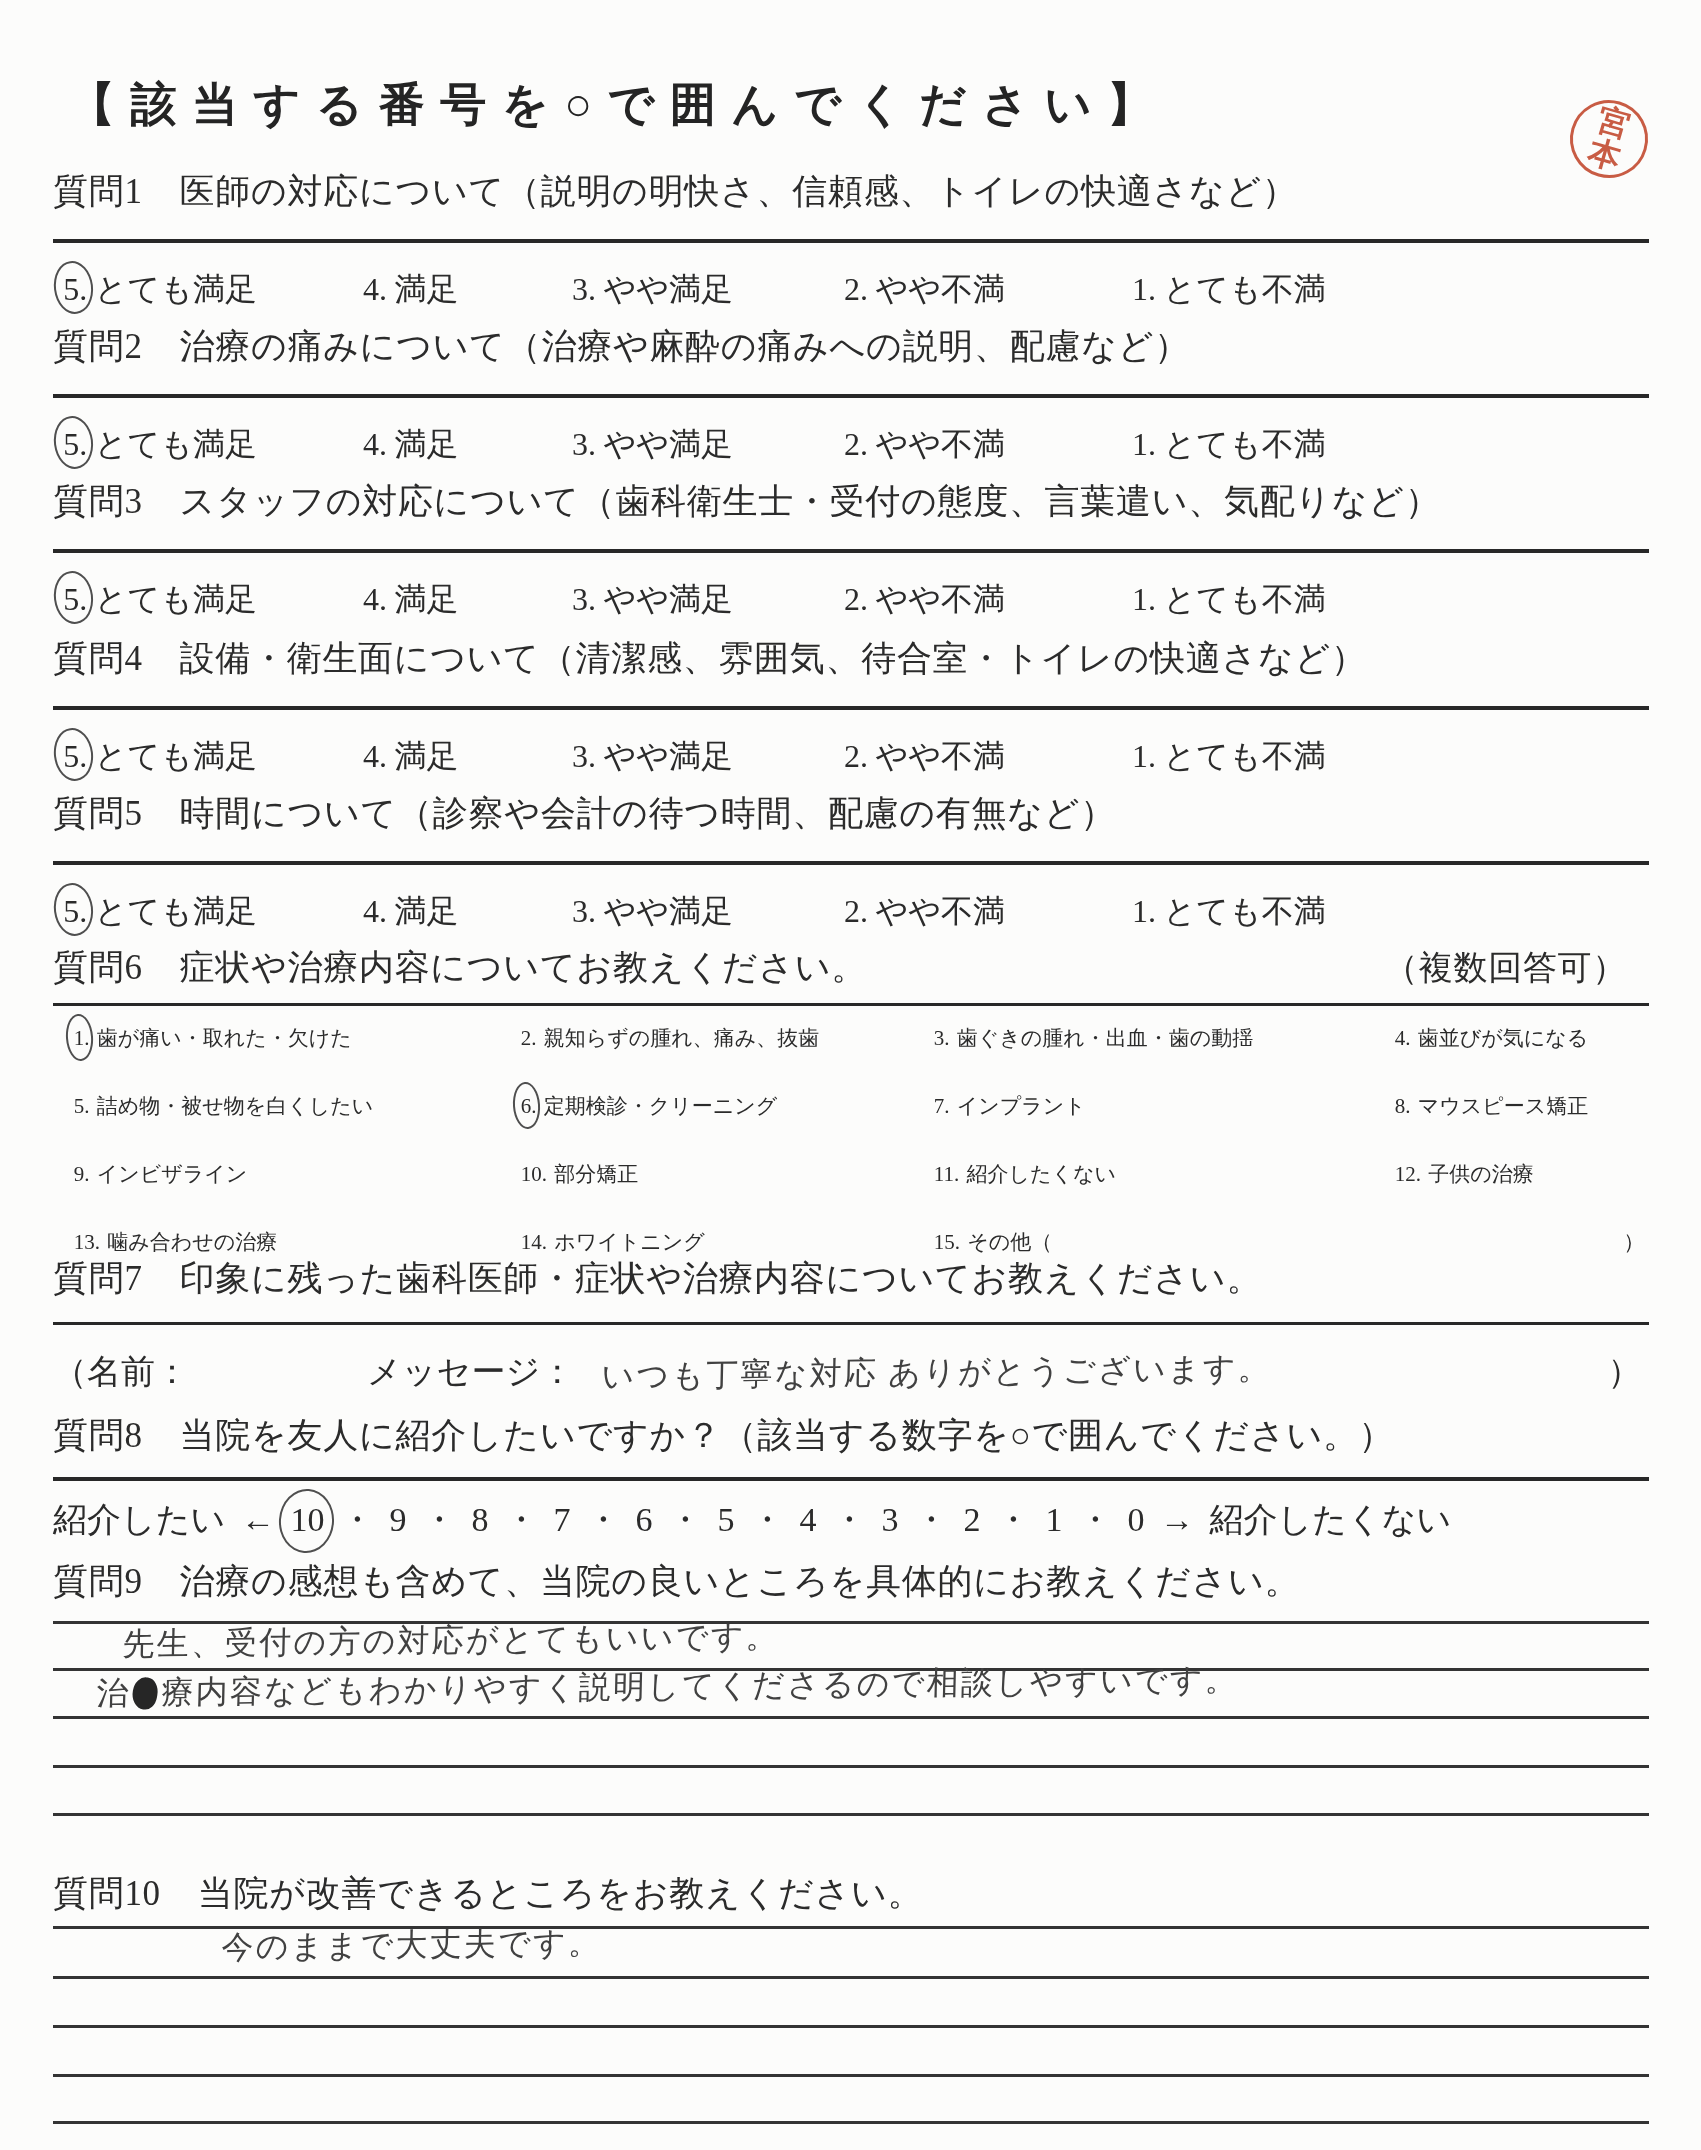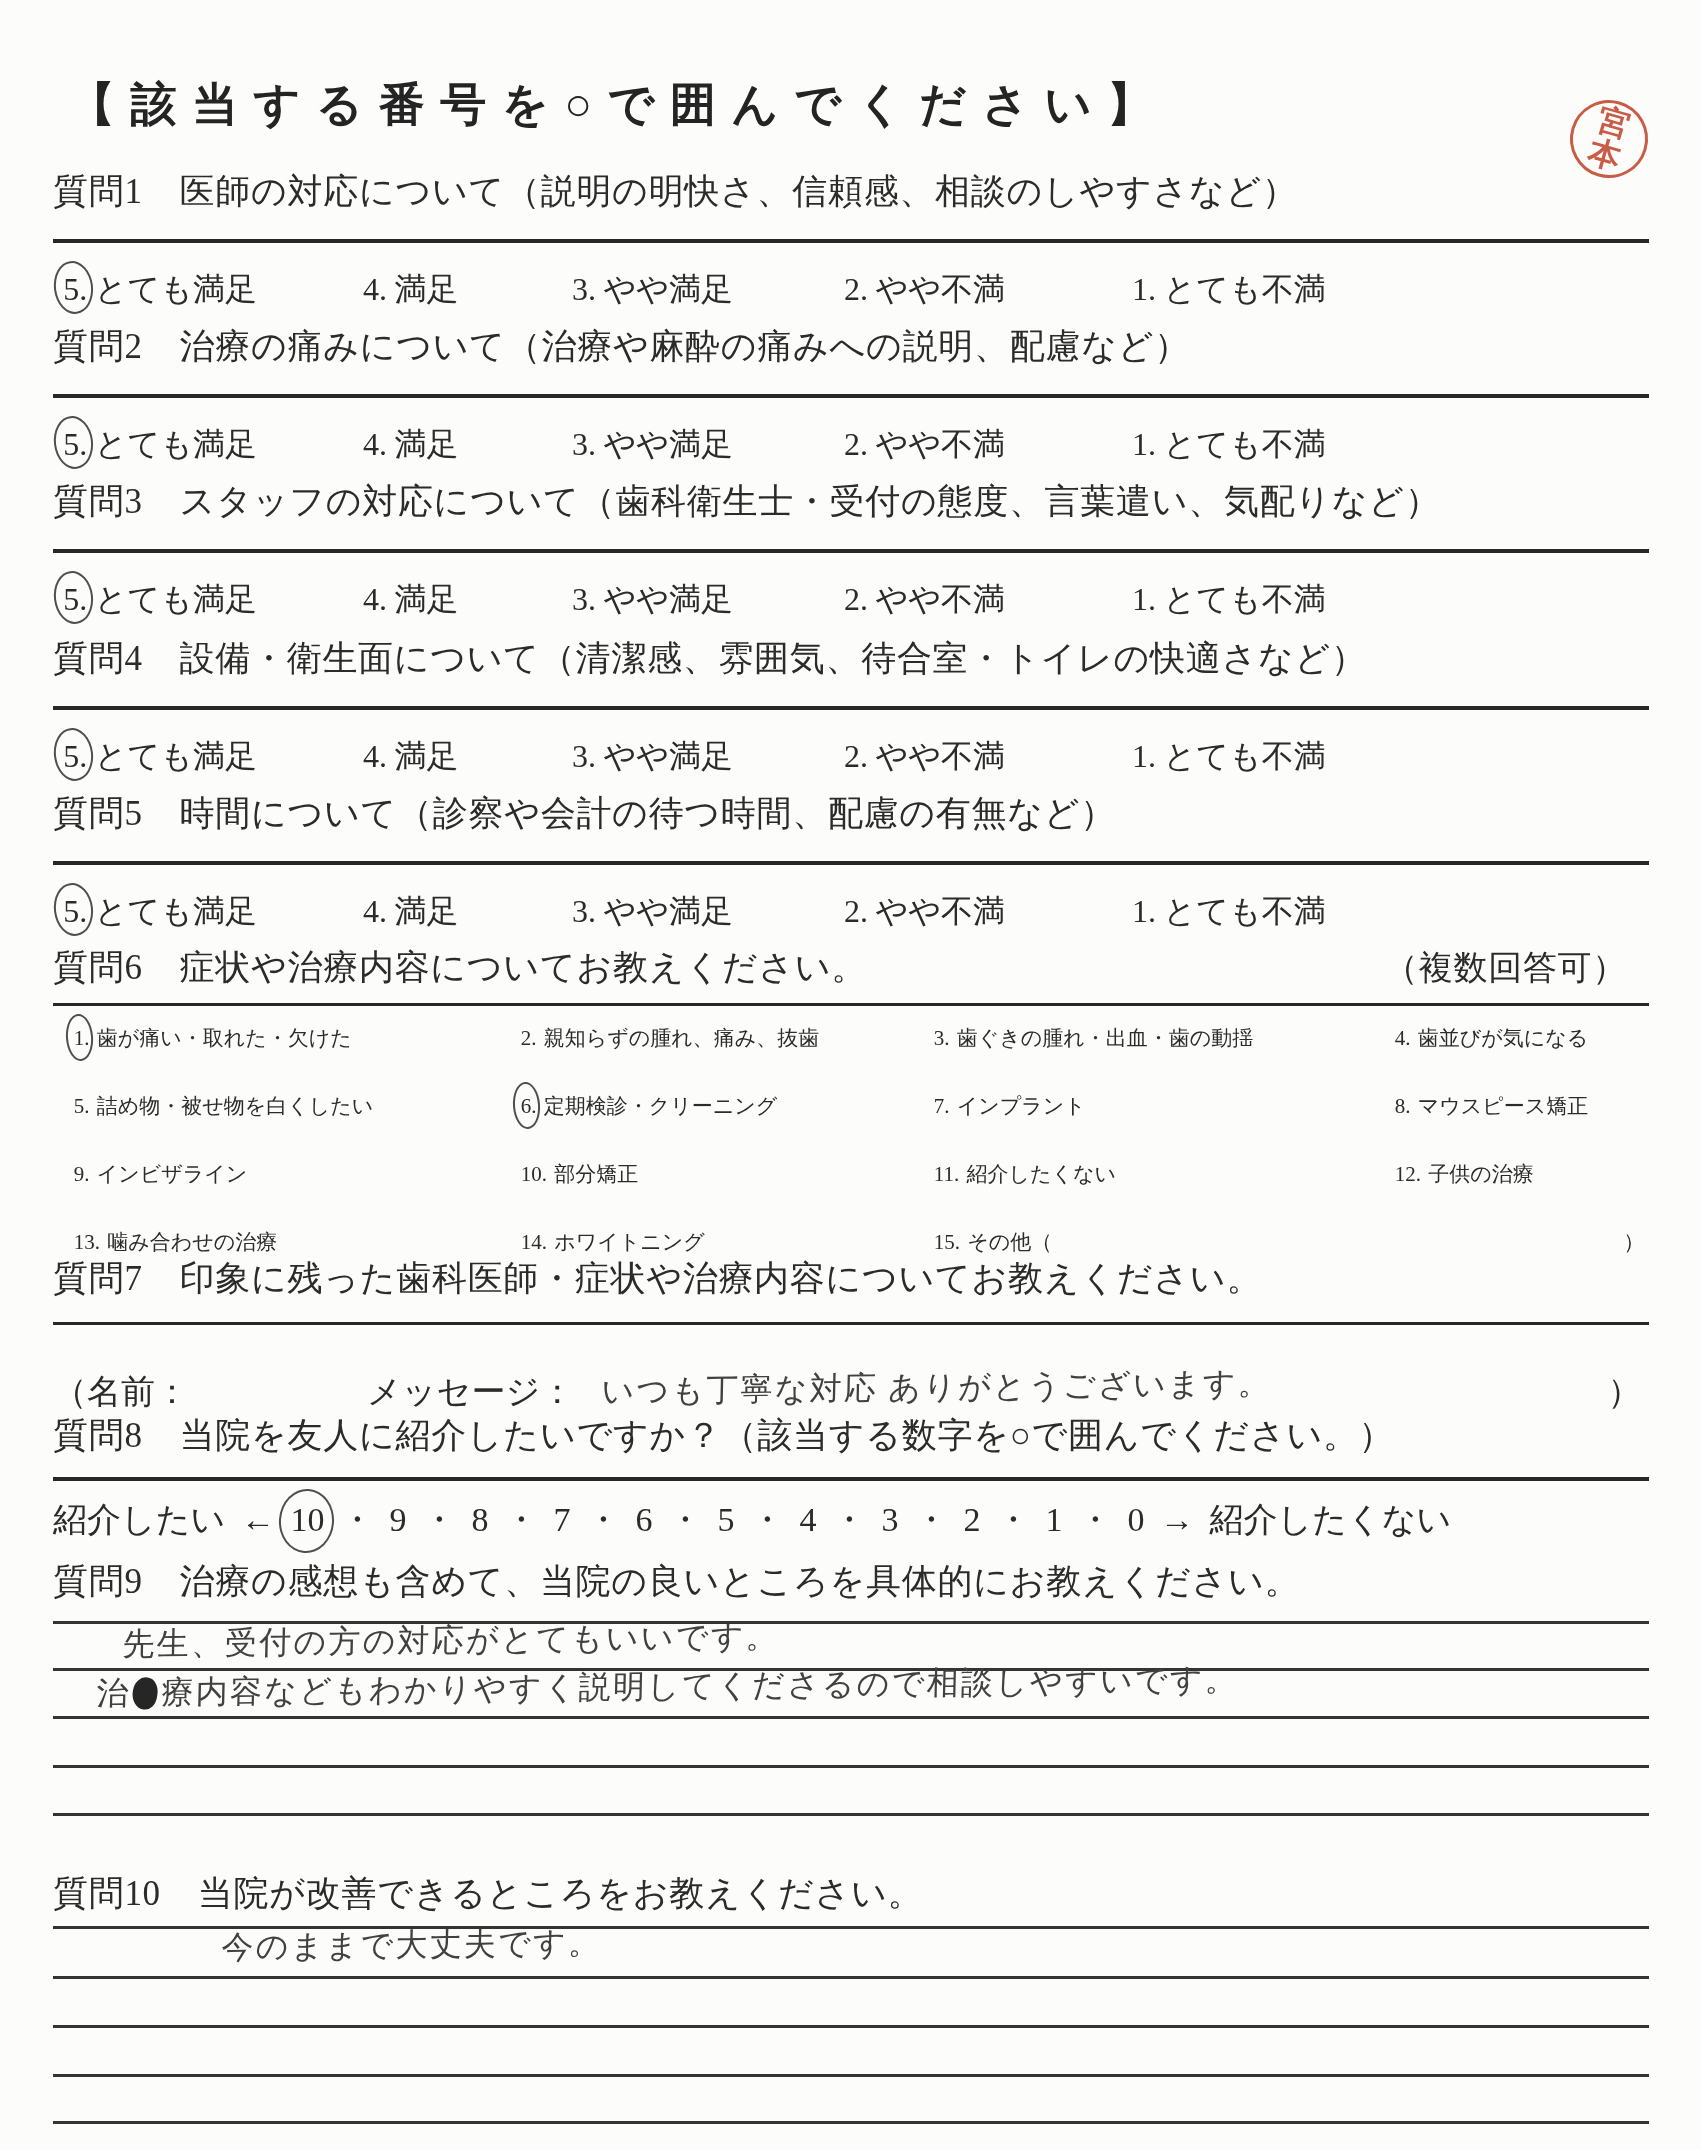--- a/index.html
+++ b/index.html
@@ -52,21 +52,21 @@
   .circ-s::after { left:-7.4px; right:-3.7px; top:-5.9px; bottom:-3.7px; transform:rotate(-4deg); }
   .circ-big::after { left:-11.8px; right:-8.9px; top:-9.6px; bottom:-11px; transform:rotate(4deg); }
 
   .q6-grid {
     display:grid; grid-template-columns:447px 413px 461px 1fr;
     row-gap:31px; margin-top:13.3px; font-size:21px; line-height:37px; white-space:nowrap;
   }
   .q6-grid .cell { padding-left:20.7px; }
   .q6-grid .paren-cell { padding-left:0; text-align:right; padding-right:4.4px; }
 
-  .q7-row { display:flex; margin-top:34px; font-size:34px; line-height:43px; align-items:flex-end; white-space:nowrap; }
+  .q7-row { display:flex; margin-top:19px; font-size:34px; line-height:43px; align-items:center; white-space:nowrap; }
   .q7-name { width:314px; }
   .q7-paren { margin-left:auto; margin-right:7.4px; }
 
   .q8-row { display:flex; margin-top:17.7px; font-size:34px; line-height:43px; align-items:center; gap:15.5px; white-space:nowrap; }
 
   
   .hw {
     font-size:32px; color:#414141; letter-spacing:2.2px; white-space:nowrap;
     transform:rotate(-0.7deg) skewX(-2deg); transform-origin:left bottom;
   }
@@ -89,21 +89,21 @@
   <div class="page-title" style="position:absolute; top:74px; left:69px;">【該当する番号を○で囲んでください】</div>
 
   <div class="stamp">
     <span>宮</span>
     <span>本</span>
   </div>
 
   <div class="sec" style="top:170px;">
     <div class="q-header">
       <span class="q-no">質問1</span>
-      <span>医師の対応について（説明の明快さ、信頼感、相談のしやすさなど）</span>
+      <span>医師の対応について（説明の明快さ、信頼感、トイレの快適さなど）</span>
     </div>
     <div class="rule"></div>
     <div class="opt-row">
       <span class="cell"><span class="num circled">5.</span><span>とても満足</span></span>
       <span class="cell"><span class="num">4.</span><span>満足</span></span>
       <span class="cell"><span class="num">3.</span><span>やや満足</span></span>
       <span class="cell"><span class="num">2.</span><span>やや不満</span></span>
       <span class="cell"><span class="num">1.</span><span>とても不満</span></span>
     </div>
   </div>

